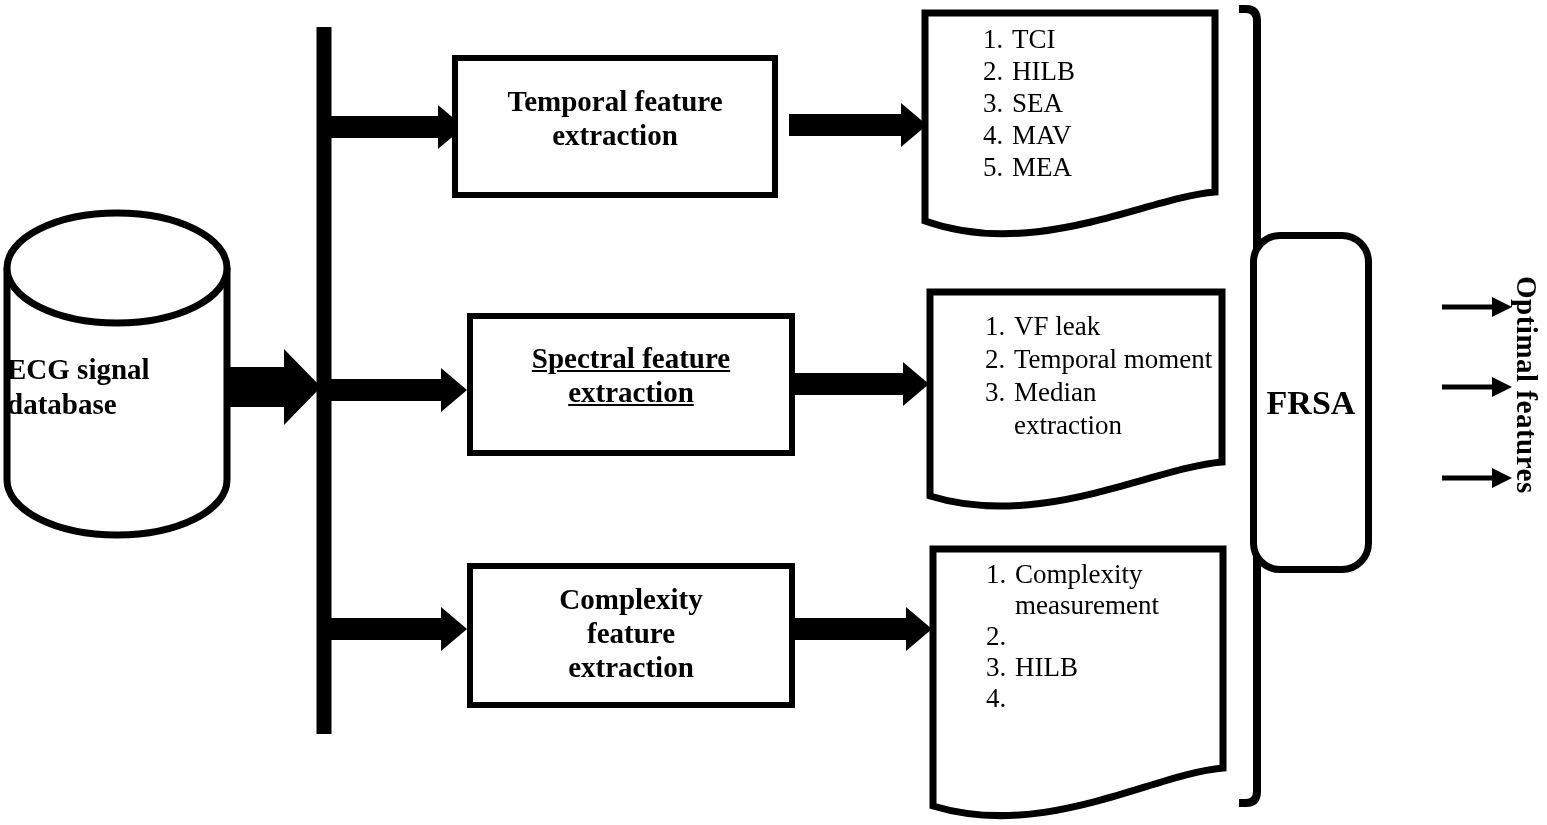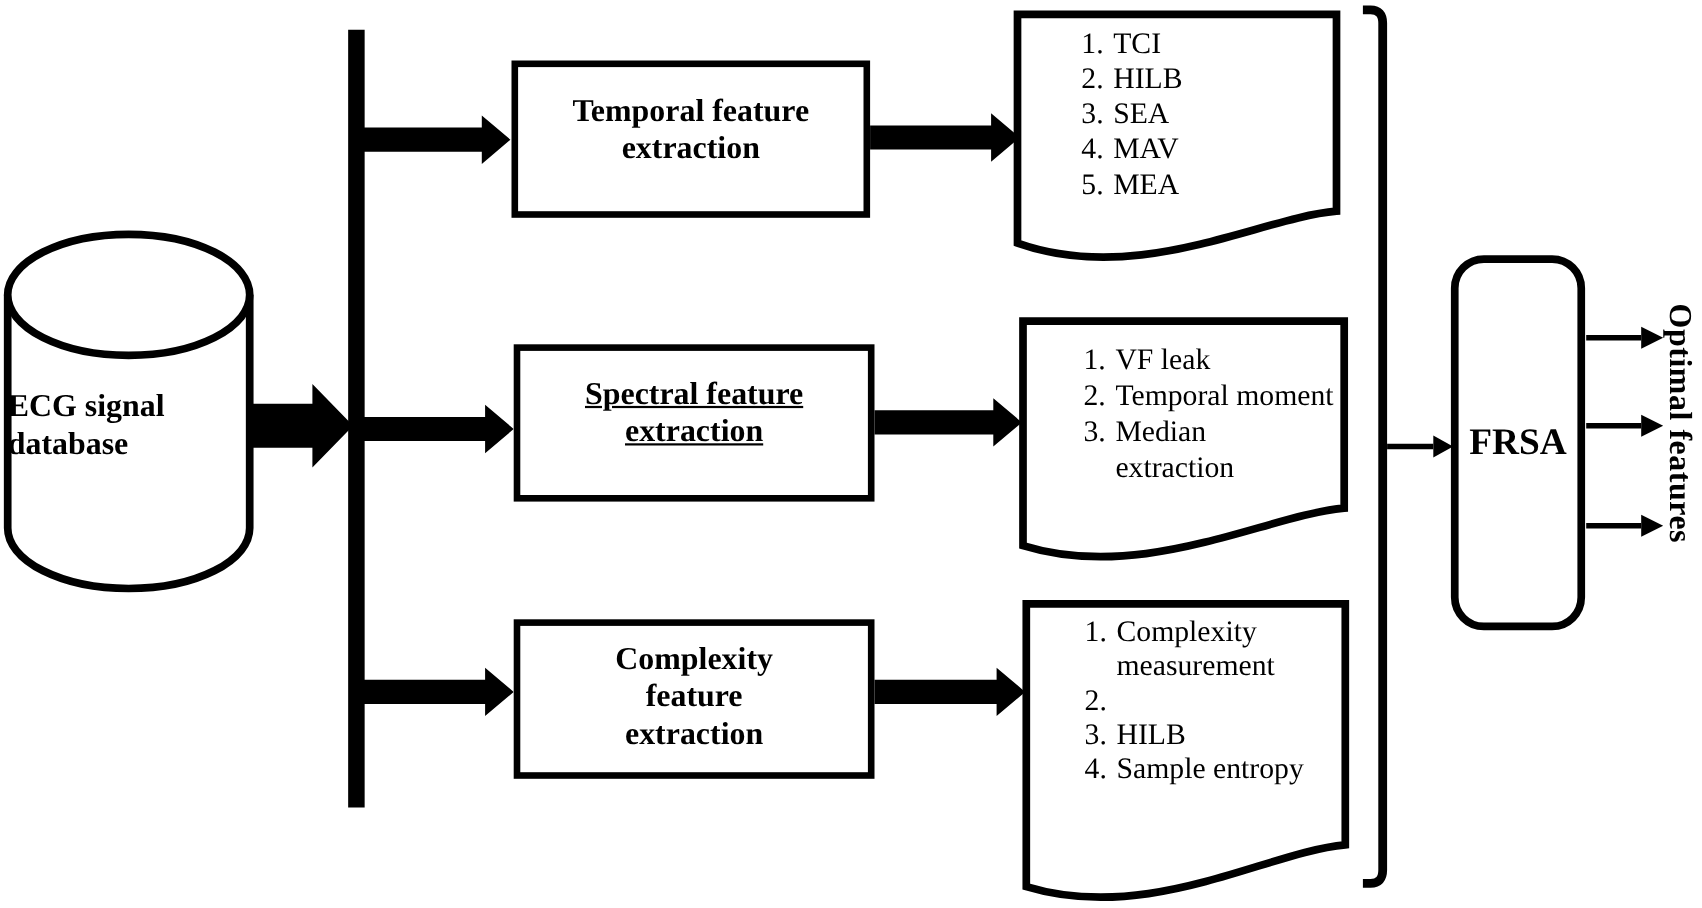--- a/index.html
+++ b/index.html
@@ -17,35 +17,35 @@
     left:7px;top:352px;width:220px;
     text-align:left;font-weight:bold;font-size:29px;line-height:35px;
   }
   .proc-box{
     position:absolute;box-sizing:border-box;
     border:6px solid #000;background:#fff;
     display:flex;justify-content:center;
     text-align:center;font-weight:bold;font-size:29px;line-height:34px;
   }
   .proc-box .label{position:static;}
-  .box-1{left:465px;top:55px;width:326px;height:143px;padding-top:23px;}
+  .box-1{left:452px;top:55px;width:326px;height:143px;padding-top:23px;}
   .box-2{left:467px;top:313px;width:328px;height:143px;padding-top:22px;text-decoration:underline;}
   .box-3{left:467px;top:563px;width:328px;height:145px;padding-top:13px;}
   .doc-list{
     position:absolute;font-size:27px;
   }
   .doc-row{display:flex;}
   .doc-num{width:29px;flex:0 0 29px;}
   .doc-txt{white-space:pre-line;}
   .list-1{left:983px;top:23px;line-height:32px;}
   .list-2{left:985px;top:310px;line-height:33px;}
   .list-3{left:986px;top:559px;line-height:31px;}
   .frsa-box{
     position:absolute;box-sizing:border-box;
-    left:1319px;top:232px;width:122px;height:341px;
+    left:1250px;top:232px;width:122px;height:341px;
     border:7px solid #000;border-radius:30px;background:#fff;
     display:flex;align-items:center;justify-content:center;
     font-weight:bold;font-size:34px;
   }
   .optimal-label{
     position:absolute;left:1510px;top:276px;height:240px;
     writing-mode:vertical-rl;
     font-weight:bold;font-size:29px;letter-spacing:0.5px;
     white-space:nowrap;
   }
@@ -161,21 +161,20 @@
     </div>
     <div class="doc-row">
       <span class="doc-num">2.</span>
     </div>
     <div class="doc-row">
       <span class="doc-num">3.</span>
       <span class="doc-txt">HILB</span>
     </div>
     <div class="doc-row">
       <span class="doc-num">4.</span>
-      <span class="doc-txt">Sample entropy</span>
     </div>
   </div>
 
   <div class="frsa-box">
     <span>FRSA</span>
   </div>
 
   <div class="optimal-label">Optimal features</div>
 
 </div>

